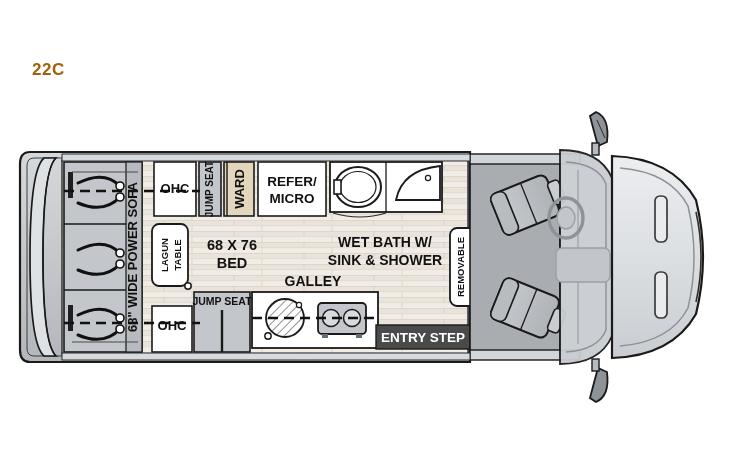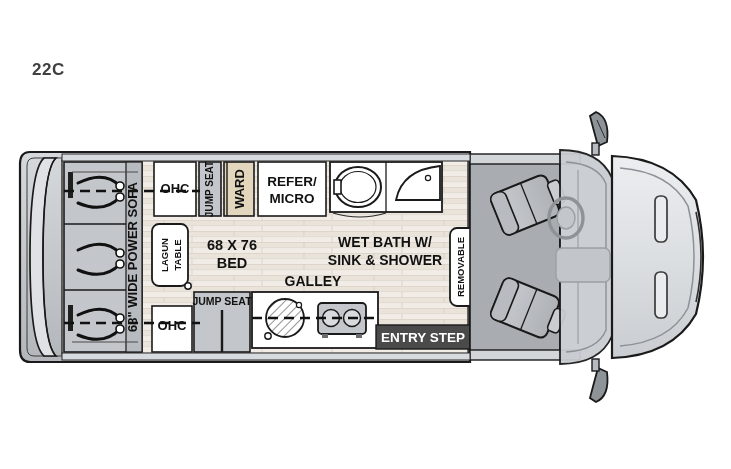--- a/index.html
+++ b/index.html
@@ -2,21 +2,21 @@
 <html><head>
 <meta charset="utf-8">
 <style>
   html,body{margin:0;padding:0;background:#ffffff;}
   body{width:731px;height:469px;position:relative;overflow:hidden;
        font-family:"Liberation Sans", sans-serif;}
 
   #stage{position:absolute;left:0;top:0;width:731px;height:469px;}
 
   #title{position:absolute;left:32px;top:60px;font-size:17px;font-weight:600;
-         color:#404040;letter-spacing:.5px;}
+         color:#a16207;letter-spacing:.5px;}
 
   svg{position:absolute;left:0;top:0;}
 
   .lbl{font-family:"Liberation Sans", sans-serif;font-weight:bold;
        fill:#111;text-anchor:middle;dominant-baseline:middle;}
   .lbl-w{fill:#fff;}
 </style>
 </head>
 <body>
 

